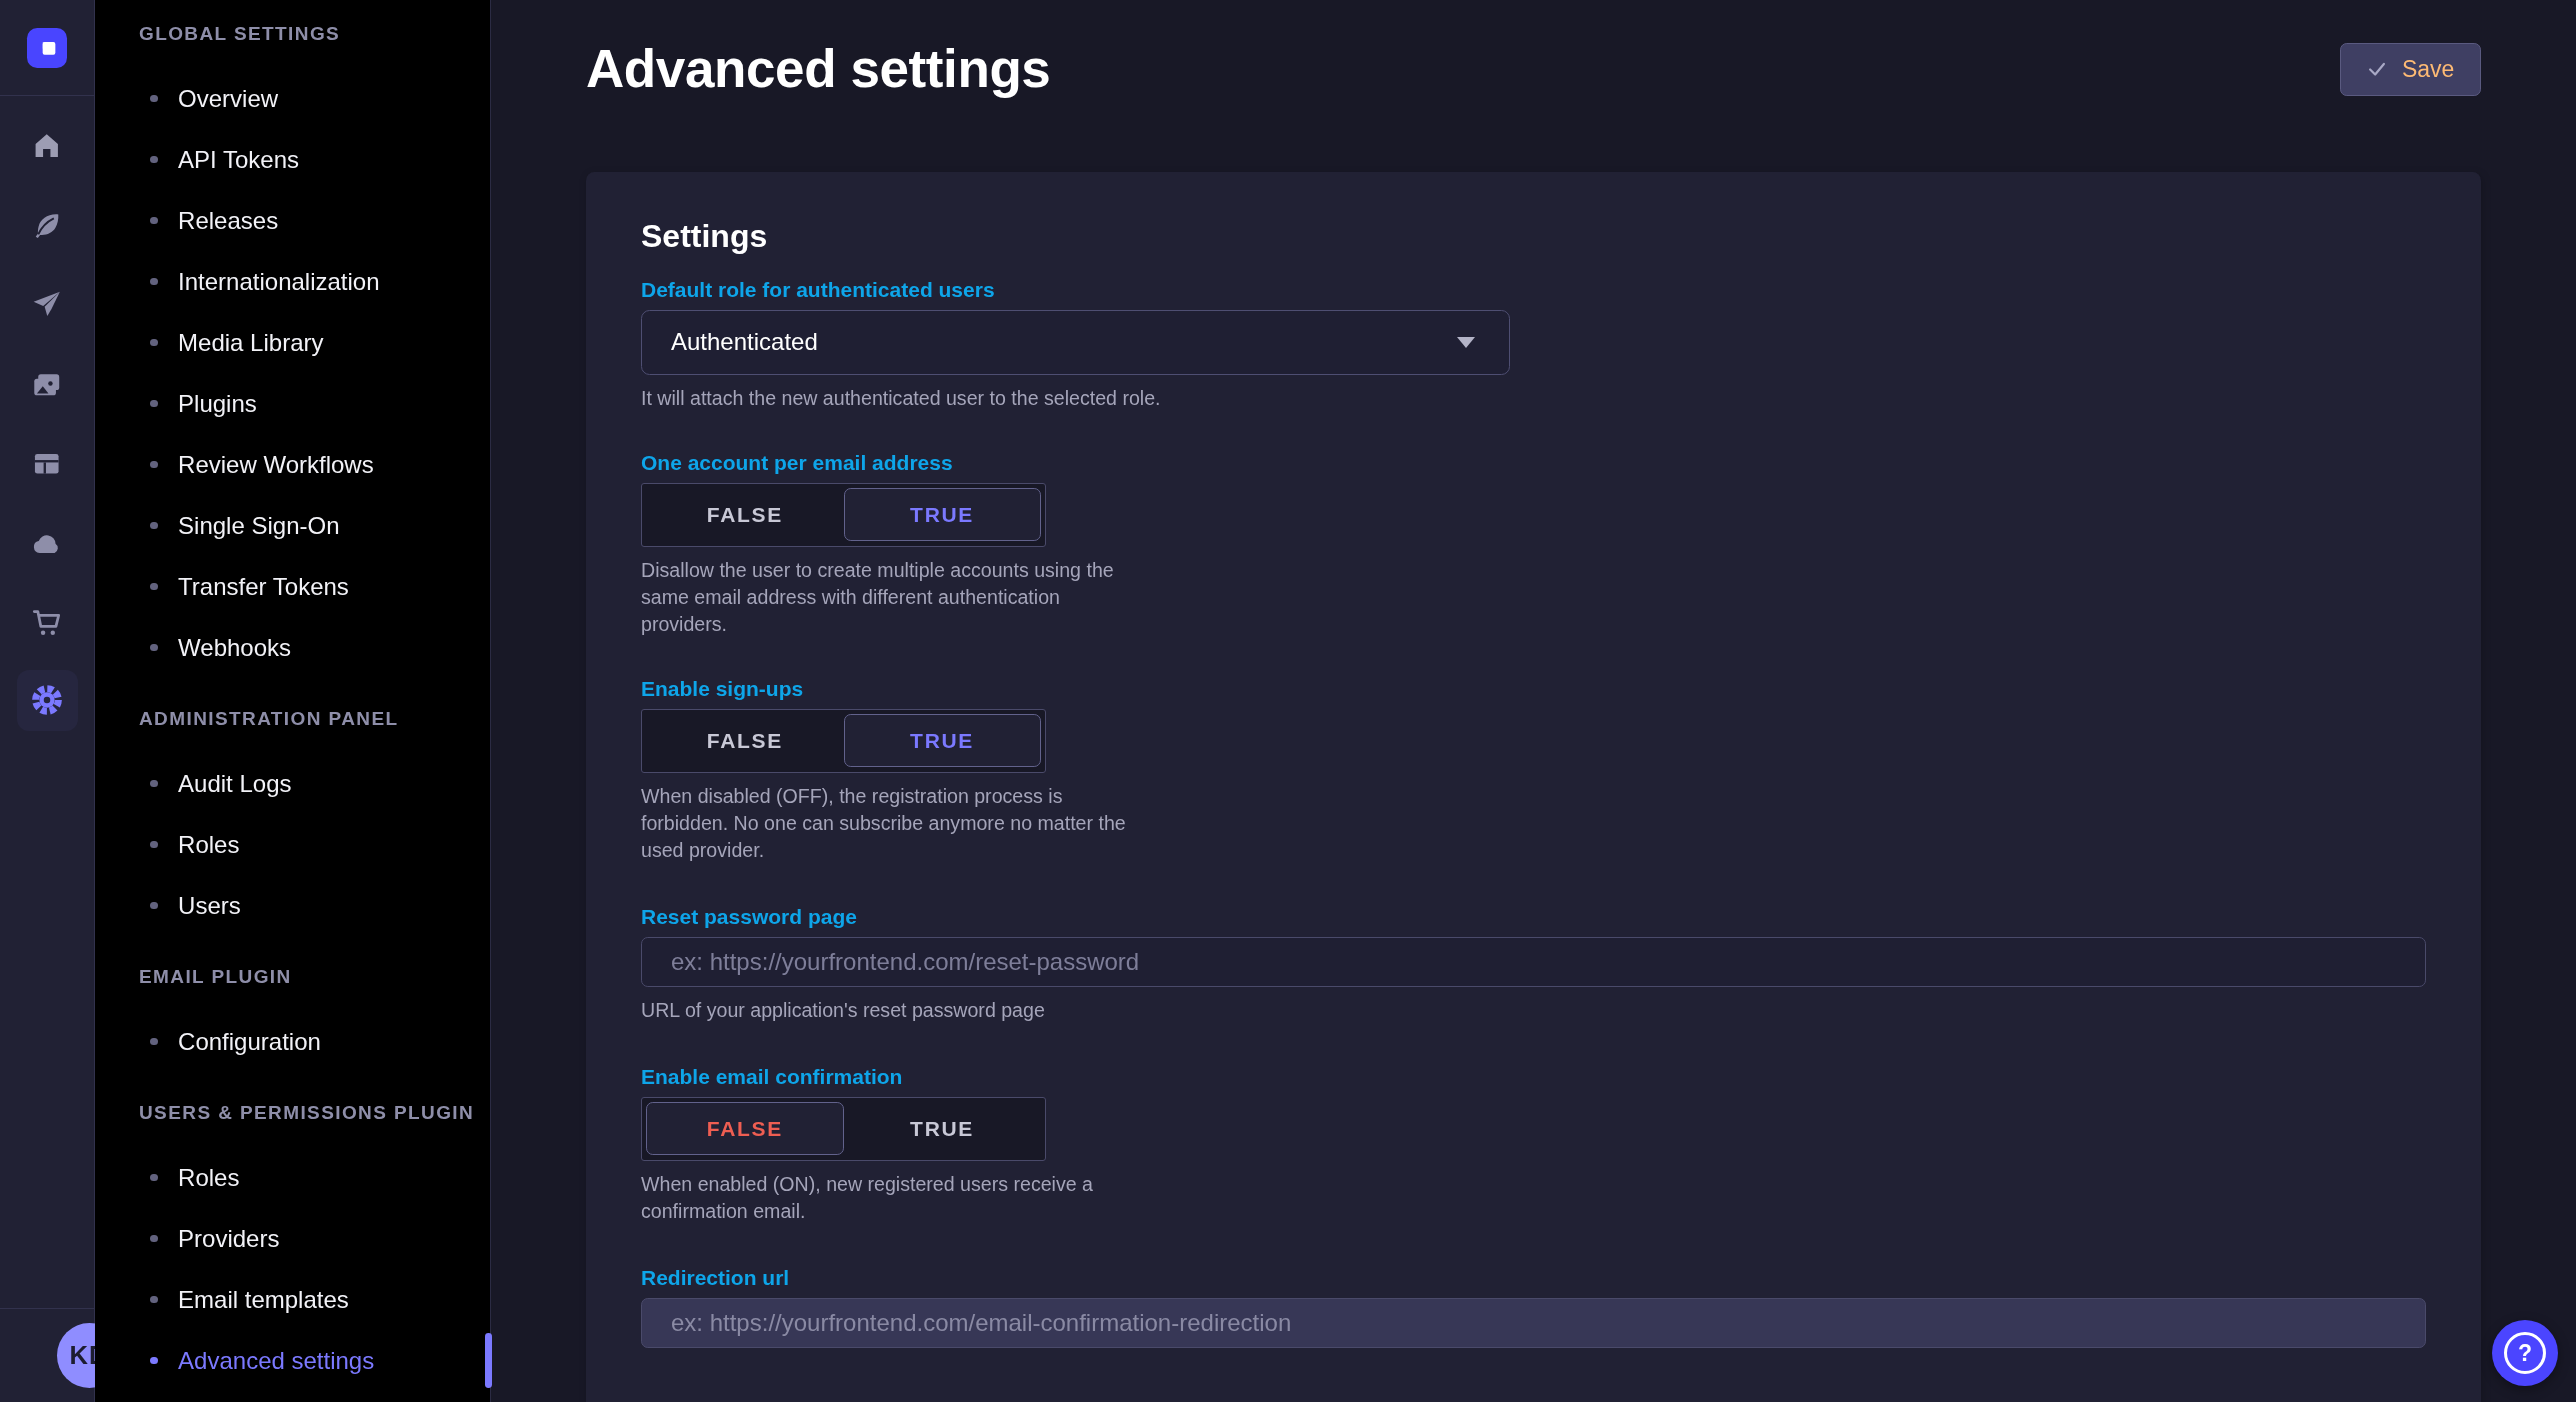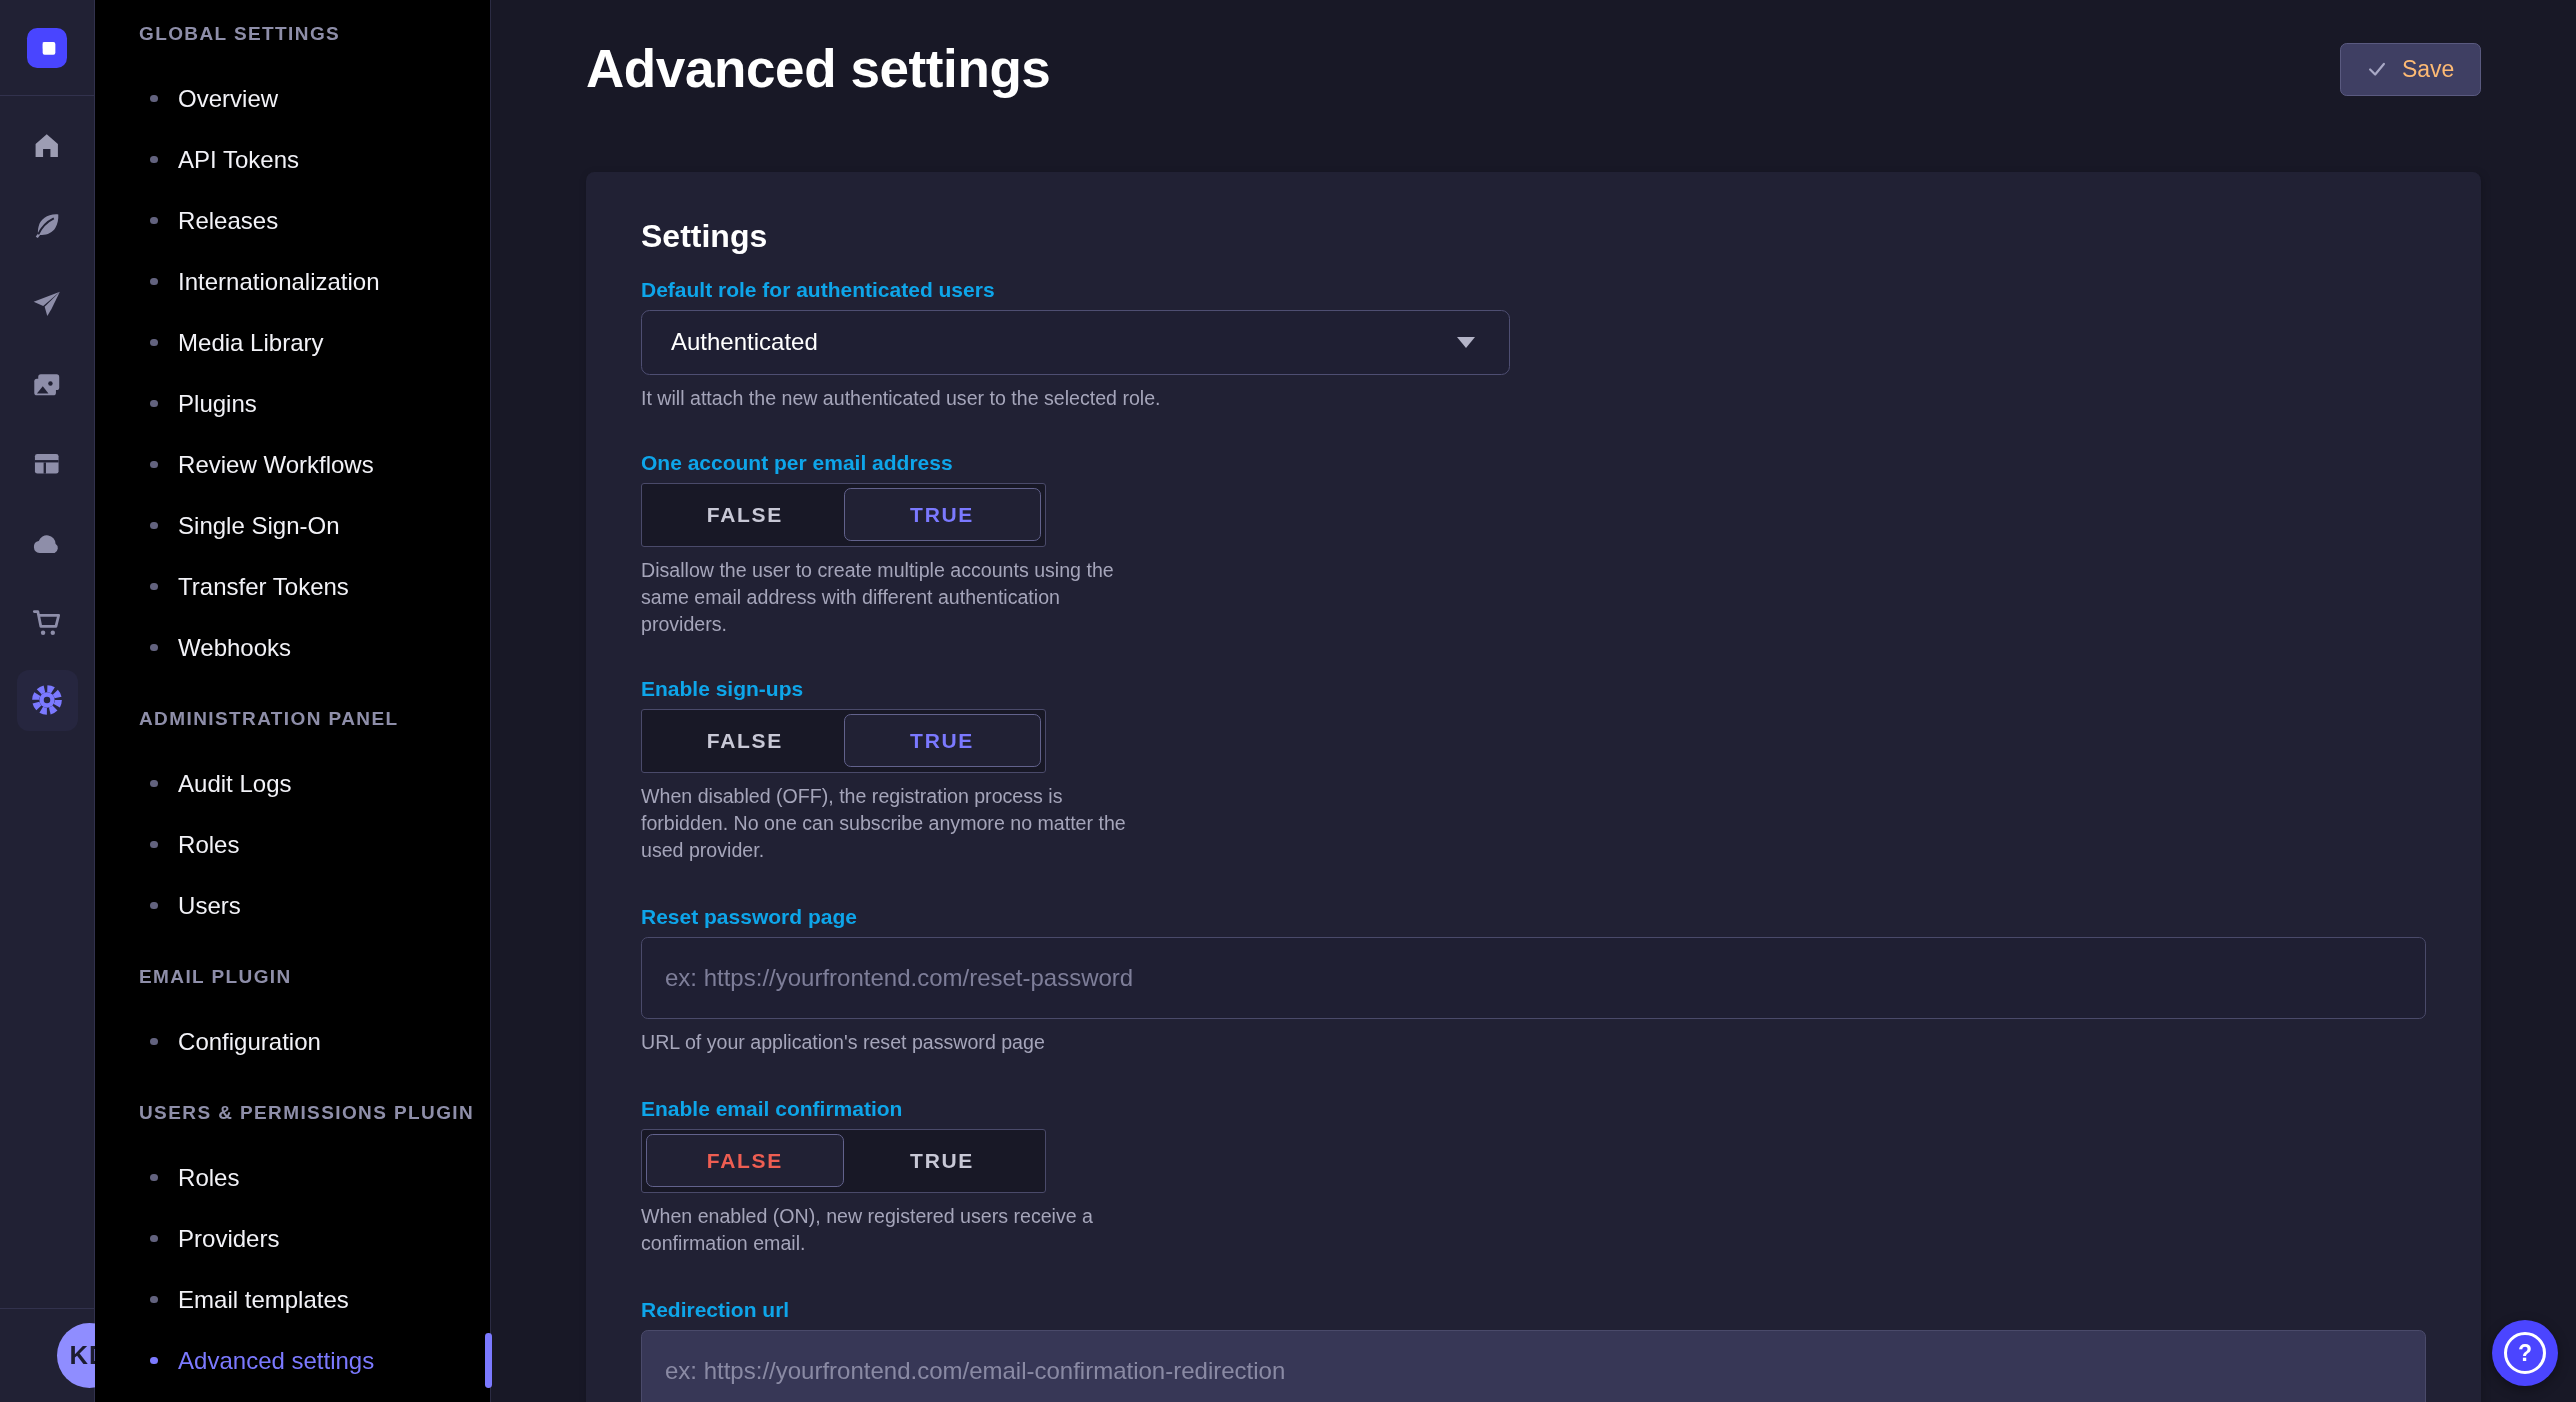--- a/index.html
+++ b/index.html
@@ -78,22 +78,22 @@
   }
   .opt{
     flex:1;border-radius:6.8px;display:flex;align-items:center;justify-content:center;
     font-size:21px;font-weight:700;letter-spacing:1.7px;color:#c8c8d6;cursor:pointer;
     border:1.7px solid transparent;box-sizing:border-box;
   }
   .opt.on-true{background:#212134;border-color:#62628c;color:#7b79ff;}
   .opt.on-false{background:#212134;border-color:#62628c;color:#ee5e52;}
 
   .text-input{
-    width:100%;height:82px;box-sizing:border-box;background:#1f1f33;
-    border:1.7px solid #4a4a6a;border-radius:6.8px;padding:0 23px;
+    width:100%;height:50px;box-sizing:border-box;background:#1f1f33;
+    border:1.7px solid #4a4a6a;border-radius:6.8px;padding:0 29px;
     font-size:24px;color:#14b8a6;font-family:inherit;outline:none;display:block;
   }
   .text-input::placeholder{color:#7e7e99;}
   .text-input:disabled{background:#373756;border-color:#4a4a6a;}
   .text-input:disabled::placeholder{color:#8a8aa4;}
 
   .help-fab{
     position:absolute;right:18px;bottom:16px;width:66px;height:66px;border-radius:50%;
     background:#4b45ff;border:0;display:flex;align-items:center;justify-content:center;cursor:pointer;
     box-shadow:0 3.4px 12px rgba(0,0,0,.35);

